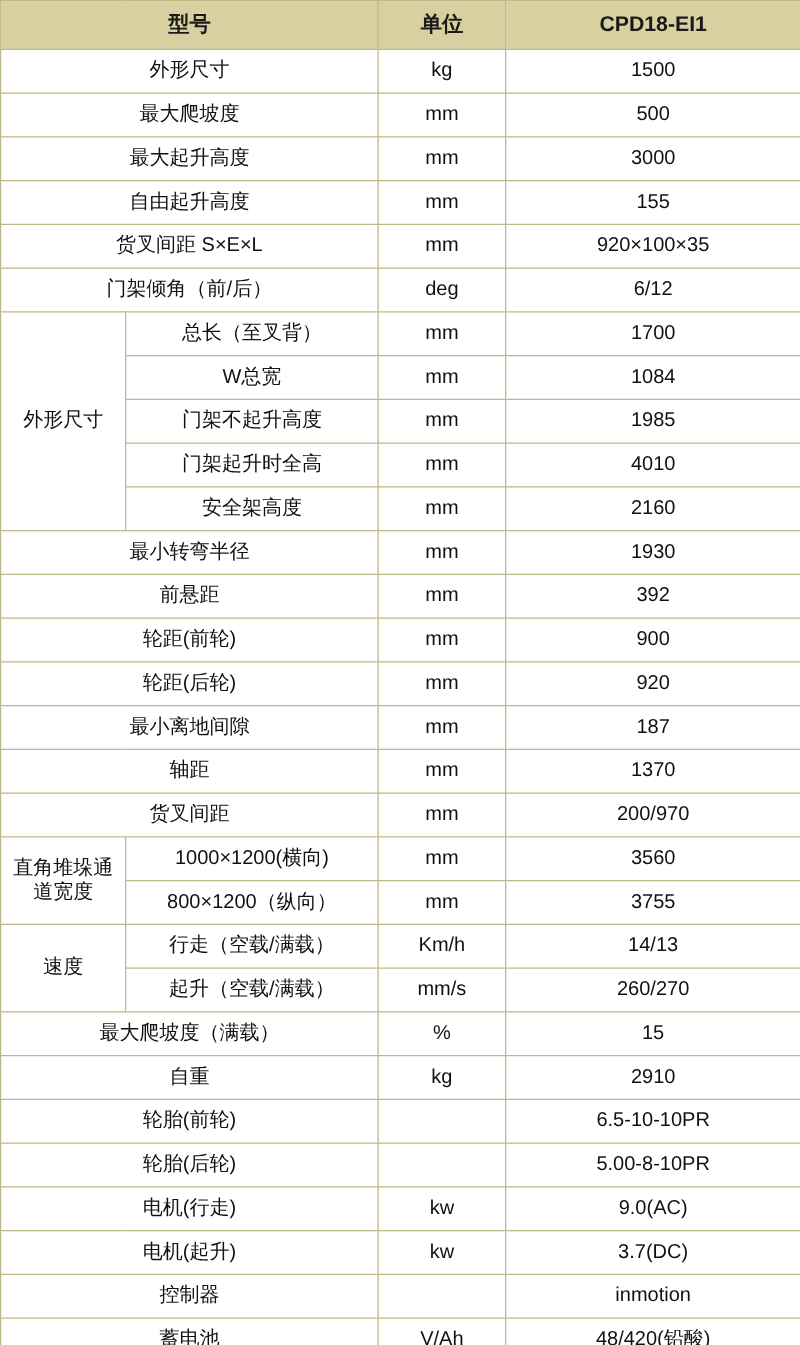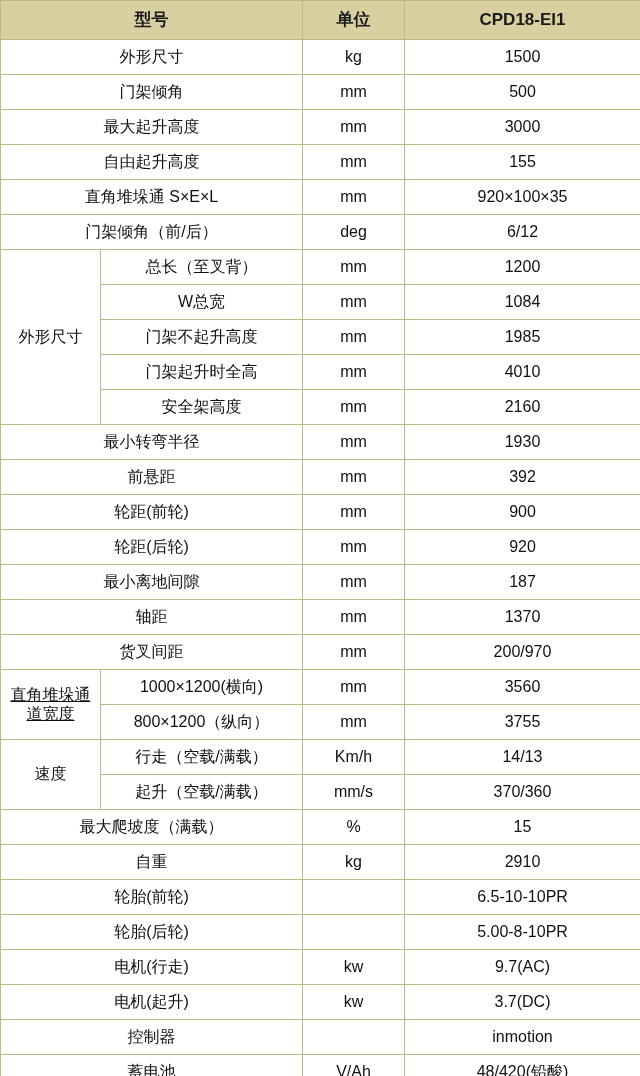--- a/index.html
+++ b/index.html
@@ -49,21 +49,20 @@
     font-size: 16px;
   }
   .val {
     font-size: 16px;
   }
   .unit {
     font-size: 16px;
   }
   .two-line {
     line-height: 1.3;
-    text-decoration: underline;
   }
 </style>
 </head>
 <body>
 
 <table id="spec-table">
   <colgroup>
     <col class="c-label-a">
     <col class="c-label-b">
     <col class="c-unit">
@@ -77,50 +76,50 @@
     </tr>
   </thead>
   <tbody>
 
     <tr>
       <td colspan="2" class="sub-label">外形尺寸</td>
       <td class="unit">kg</td>
       <td class="val">1500</td>
     </tr>
     <tr>
-      <td colspan="2" class="sub-label">门架倾角</td>
+      <td colspan="2" class="sub-label">最大爬坡度</td>
       <td class="unit">mm</td>
       <td class="val">500</td>
     </tr>
     <tr>
       <td colspan="2" class="sub-label">最大起升高度</td>
       <td class="unit">mm</td>
       <td class="val">3000</td>
     </tr>
     <tr>
       <td colspan="2" class="sub-label">自由起升高度</td>
       <td class="unit">mm</td>
       <td class="val">155</td>
     </tr>
     <tr>
-      <td colspan="2" class="sub-label">直角堆垛通 S×E×L</td>
+      <td colspan="2" class="sub-label">货叉间距 S×E×L</td>
       <td class="unit">mm</td>
       <td class="val">920×100×35</td>
     </tr>
     <tr>
       <td colspan="2" class="sub-label">门架倾角（前/后）</td>
       <td class="unit">deg</td>
       <td class="val">6/12</td>
     </tr>
 
     <tr>
       <td rowspan="5" class="group-label">外形尺寸</td>
       <td class="sub-label">总长（至叉背）</td>
       <td class="unit">mm</td>
-      <td class="val">1200</td>
+      <td class="val">1700</td>
     </tr>
     <tr>
       <td class="sub-label">W总宽</td>
       <td class="unit">mm</td>
       <td class="val">1084</td>
     </tr>
     <tr>
       <td class="sub-label">门架不起升高度</td>
       <td class="unit">mm</td>
       <td class="val">1985</td>
@@ -189,21 +188,21 @@
 
     <tr>
       <td rowspan="2" class="group-label">速度</td>
       <td class="sub-label">行走（空载/满载）</td>
       <td class="unit">Km/h</td>
       <td class="val">14/13</td>
     </tr>
     <tr>
       <td class="sub-label">起升（空载/满载）</td>
       <td class="unit">mm/s</td>
-      <td class="val">370/360</td>
+      <td class="val">260/270</td>
     </tr>
 
     <tr>
       <td colspan="2" class="sub-label">最大爬坡度（满载）</td>
       <td class="unit">%</td>
       <td class="val">15</td>
     </tr>
     <tr>
       <td colspan="2" class="sub-label">自重</td>
       <td class="unit">kg</td>
@@ -215,21 +214,21 @@
       <td class="val">6.5-10-10PR</td>
     </tr>
     <tr>
       <td colspan="2" class="sub-label">轮胎(后轮)</td>
       <td class="unit"></td>
       <td class="val">5.00-8-10PR</td>
     </tr>
     <tr>
       <td colspan="2" class="sub-label">电机(行走)</td>
       <td class="unit">kw</td>
-      <td class="val">9.7(AC)</td>
+      <td class="val">9.0(AC)</td>
     </tr>
     <tr>
       <td colspan="2" class="sub-label">电机(起升)</td>
       <td class="unit">kw</td>
       <td class="val">3.7(DC)</td>
     </tr>
     <tr>
       <td colspan="2" class="sub-label">控制器</td>
       <td class="unit"></td>
       <td class="val">inmotion</td>

